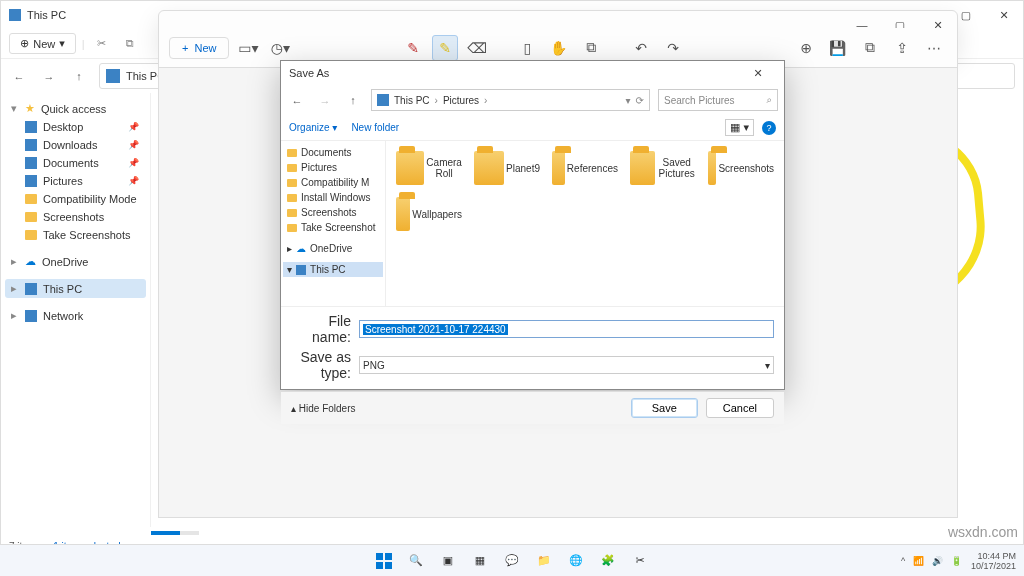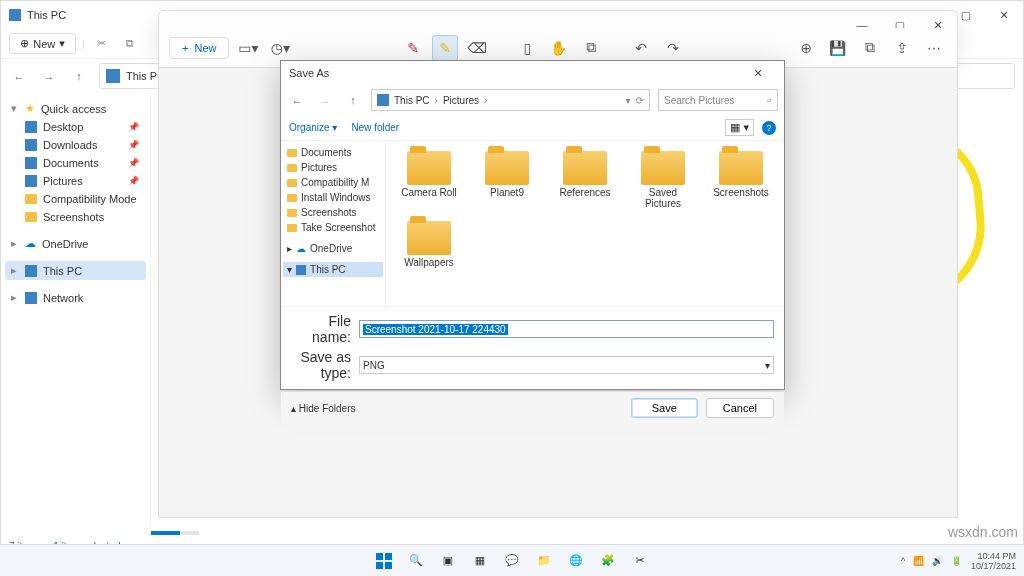--- a/index.html
+++ b/index.html
@@ -60,21 +60,21 @@
 .sa-tb2{height:26px;display:flex;align-items:center;padding:0 8px;gap:14px;border-bottom:1px solid #eee}
 .sa-tb2 a{color:#0066cc;font-size:10px}
 .sa-tb2 .rt{margin-left:auto;display:flex;gap:8px;align-items:center}
 .sa-tb2 .help{width:14px;height:14px;background:#0078d4;color:#fff;border-radius:50%;font-size:9px;display:flex;align-items:center;justify-content:center}
 .sa-body{display:flex;height:165px}
 .sa-side{width:105px;border-right:1px solid #eee;padding:4px 2px;overflow:hidden;font-size:10px}
 .sa-side .item{display:flex;align-items:center;gap:4px;padding:2px 4px}
 .sa-side .item.sel{background:#cde0f5}
 .sa-side .fold-mini{width:10px;height:8px;background:#f5c04a;border-radius:1px}
 .sa-files{flex:1;display:flex;flex-wrap:wrap;align-content:flex-start;padding:6px;gap:4px}
-.sa-fold{width:74px;display:flex;flex-direction:column;align-items:center;gap:2px;padding:4px;font-size:10px;text-align:center}
+.sa-fold{width:74px;display:flex;align-items:center;gap:2px;padding:4px;font-size:10px;text-align:center}
 .sa-fold-ic{width:44px;height:34px;background:linear-gradient(#f7d070,#f0b030);border-radius:2px;position:relative}
 .sa-fold-ic:before{content:"";position:absolute;top:-5px;left:3px;width:16px;height:7px;background:#f0b030;border-radius:2px 2px 0 0}
 .sa-form{padding:6px 10px;border-top:1px solid #eee}
 .sa-row{display:flex;align-items:center;gap:8px;margin-bottom:4px}
 .sa-row label{width:60px;text-align:right;font-size:14px}
 .sa-row .inp{flex:1;height:18px;border:1px solid #7aa5d6;padding:8px 3px;font-size:10px;display:flex;align-items:center}
 .sa-row .inp.sel{background:#fff}
 .sa-row .inp .seltext{background:#0078d4;color:#fff;padding:0 2px}
 .sa-row .combo{flex:1;height:18px;border:1px solid #ccc;padding:0 3px;font-size:10px;display:flex;align-items:center}
 .sa-foot{display:flex;align-items:center;padding:6px 10px;gap:8px;background:#f5f5f5;border-top:1px solid #ddd}
@@ -148,20 +148,25 @@
         </div>
       <div class="side-item">
           <span class="chev"></span>
           <span class="bfold"></span>
           <span>Compatibility Mode</span>
         </div>
       <div class="side-item">
           <span class="chev"></span>
           <span class="bfold"></span>
           <span>Screenshots</span>
+        </div>
+      <div class="side-item">
+          <span class="chev"></span>
+          <span class="bfold"></span>
+          <span>Take Screenshots</span>
         </div>
       <div style="height:8px"></div>
       <div class="side-item">
           <span class="chev">▸</span>
           <span class="cloud">☁</span>
           <span>OneDrive</span>
         </div>
       <div style="height:8px"></div>
       <div class="side-item sel">
           <span class="chev">▸</span>

